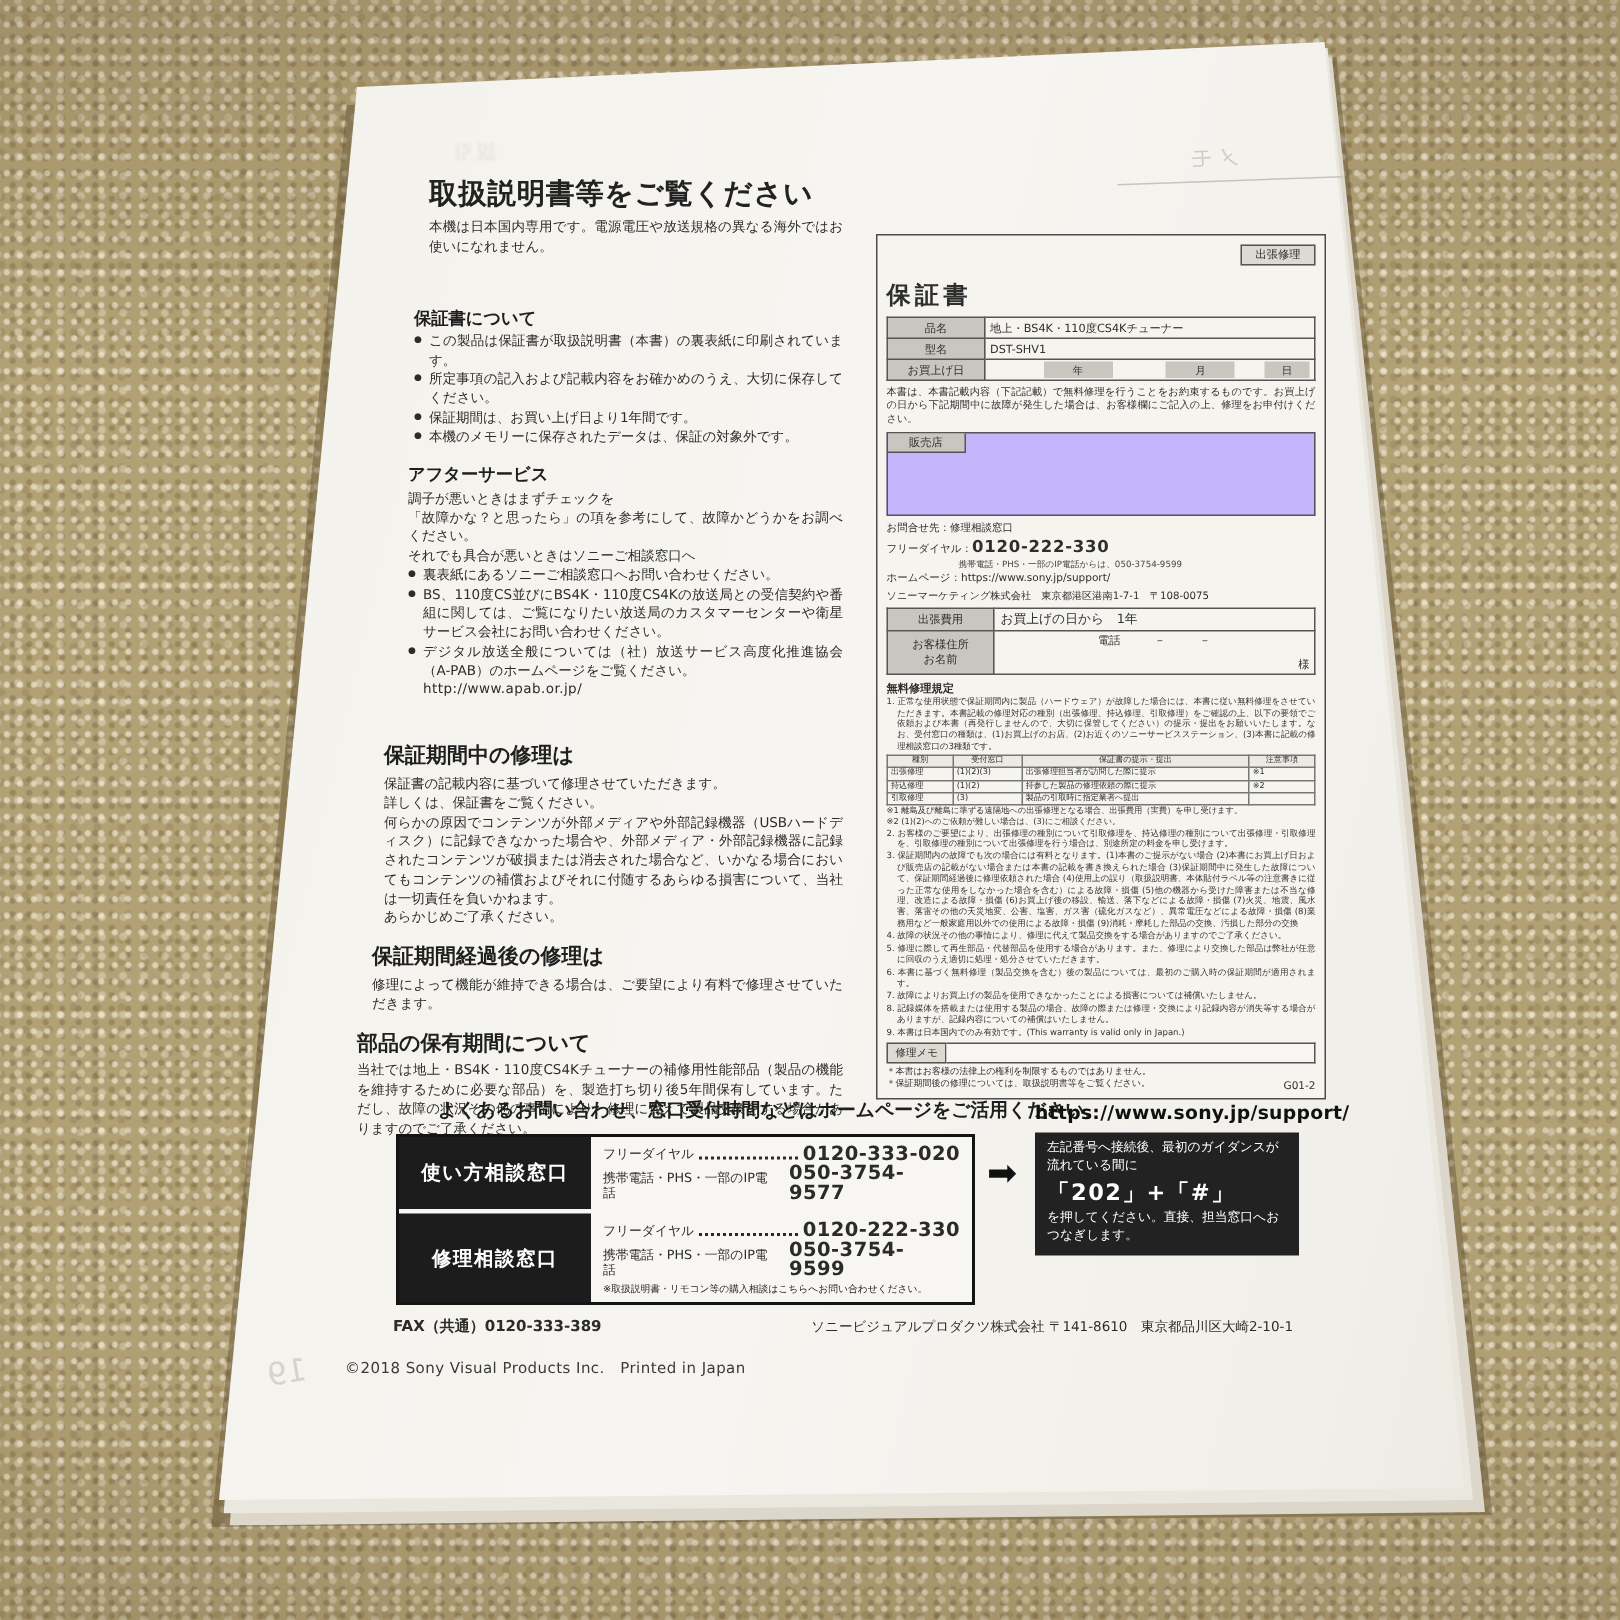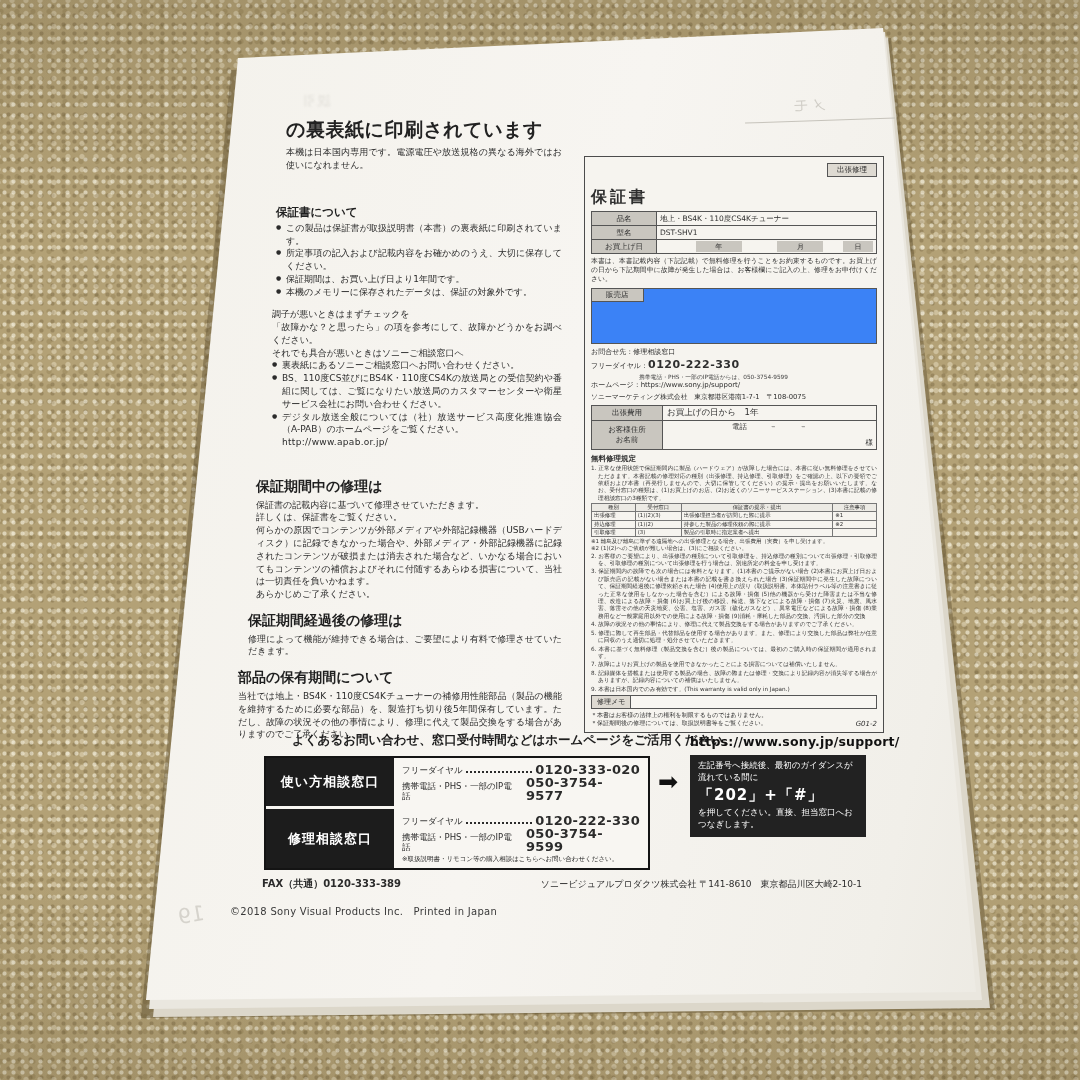--- a/index.html
+++ b/index.html
@@ -48,21 +48,21 @@
   table{border-collapse:collapse;}
   .fields{width:100%;font-size:7.5px;}
   .fields td{border:1px solid #555;padding:1px 3px;height:11px;}
   .fields .lab{background:#c9c6bf;width:58px;text-align:center;}
   .date-cell{padding:0 2px;}
   .date-flex{display:flex;align-items:stretch;height:11px;}
   .date-sp{flex:1;} .date-sp.sm{flex:.55;}
   .date-box{background:#c9c6bf;width:46px;display:flex;align-items:center;justify-content:center;font-size:7px;}
   .date-box.sm{width:30px;}
   .promise{font-size:6.8px;line-height:1.35;margin:3px 0;text-align:justify;}
-  .dealer{border:1px solid #555;height:54px;position:relative;margin-bottom:4px;background:#3b82f6;}
+  .dealer{border:1px solid #555;height:54px;position:relative;margin-bottom:4px;background:#c4b5fd;}
   .dealer-lab{position:absolute;left:0;top:0;background:#c9c6bf;border-right:1px solid #555;border-bottom:1px solid #555;
     font-size:7.5px;padding:1px 14px;}
   .contact{font-size:7px;line-height:1.4;}
   .freedial-row{display:flex;align-items:baseline;}
   .freedial-num{font-size:11px;font-weight:bold;letter-spacing:.5px;}
   .tiny-note{font-size:5.8px;color:#444;margin-left:48px;}
   .mkt{font-size:6.8px;margin:2px 0 3px;}
   .ptable{width:100%;font-size:7.5px;margin-bottom:4px;}
   .ptable td{border:1px solid #555;padding:1px 4px;}
   .ptable .lab{background:#c9c6bf;width:62px;text-align:center;}
@@ -73,21 +73,21 @@
   .rules-h{font-size:7.5px;font-weight:bold;margin-bottom:1px;}
   .rule{font-size:5.7px;line-height:1.3;text-align:justify;padding-left:7px;text-indent:-7px;margin-bottom:1px;color:#333;}
   .rtable{width:100%;font-size:5.4px;margin:1px 0;}
   .rtable td,.rtable th{border:1px solid #777;padding:0 2px;font-weight:normal;line-height:1.35;}
   .rtable th{text-align:center;background:#eceae4;}
   .rnote{font-size:5.5px;line-height:1.3;padding-left:10px;text-indent:-10px;color:#333;}
   .memo-row{display:flex;margin:2px 0 2px;align-items:stretch;}
   .memo-lab{border:1px solid #555;background:#dedad2;font-size:7px;padding:1px 5px;}
   .memo-box{border:1px solid #555;border-left:none;flex:1;background:#f8f6f2;}
   .cfoot{font-size:6px;line-height:1.35;}
-  .gcode{text-align:right;font-size:7px;margin-top:-7px;font-style:italic;}
+  .gcode{text-align:right;font-size:7px;margin-top:-7px;}
 
   
   .bottom{position:absolute;left:0;top:620px;width:612px;}
   .notice{font-size:12.5px;font-weight:bold;margin-left:22px;color:#1e1e1e;}
   .contact-box{border:2.5px solid #141414;width:382px;margin:7px 0 0 -6px;background:#f8f6f2;}
   .c-row{display:flex;align-items:stretch;}
   .c-row + .c-row{margin-top:3px;}
   .black-lab{background:#1c1c1c;color:#fff;font-weight:bold;font-size:13px;width:128px;
     display:flex;align-items:center;justify-content:center;letter-spacing:1px;flex:none;}
   .c-body{flex:1;padding:5px 8px 4px;}
@@ -123,32 +123,33 @@
   <div class="layer sheet-1"></div>
 
   <div class="bleed bleed-memo">メモ</div>
   <div class="bleed-line bleed"></div>
   <div class="bleed bleed-blob">説引</div>
   <div class="bleed bleed-page">19</div>
 
   <div class="content">
 
     <div class="left-col">
-      <div class="doc-title">の裏表紙に印刷されています</div>
+      <div class="doc-title">取扱説明書等をご覧ください</div>
       <div class="doc-intro">本機は日本国内専用です。電源電圧や放送規格の異なる海外ではお使いになれません。</div>
 
       <div class="sec ml40">
         <div class="sec-h-sm">保証書について</div>
         <div class="blt">この製品は保証書が取扱説明書（本書）の裏表紙に印刷されています。</div>
         <div class="blt">所定事項の記入および記載内容をお確かめのうえ、大切に保存してください。</div>
         <div class="blt">保証期間は、お買い上げ日より1年間です。</div>
         <div class="blt">本機のメモリーに保存されたデータは、保証の対象外です。</div>
       </div>
 
       <div class="sec ml36">
+        <div class="sec-h-sm">アフターサービス</div>
         <div>調子が悪いときはまずチェックを</div>
         <div>「故障かな？と思ったら」の項を参考にして、故障かどうかをお調べください。</div>
         <div>それでも具合が悪いときはソニーご相談窓口へ</div>
         <div class="blt">裏表紙にあるソニーご相談窓口へお問い合わせください。</div>
         <div class="blt">BS、110度CS並びにBS4K・110度CS4Kの放送局との受信契約や番組に関しては、ご覧になりたい放送局のカスタマーセンターや衛星サービス会社にお問い合わせください。</div>
         <div class="blt">デジタル放送全般については（社）放送サービス高度化推進協会（A-PAB）のホームページをご覧ください。</div>
         <div class="url" style="padding-left:10px">http://www.apab.or.jp/</div>
       </div>
 
       <div class="sec ml20">

